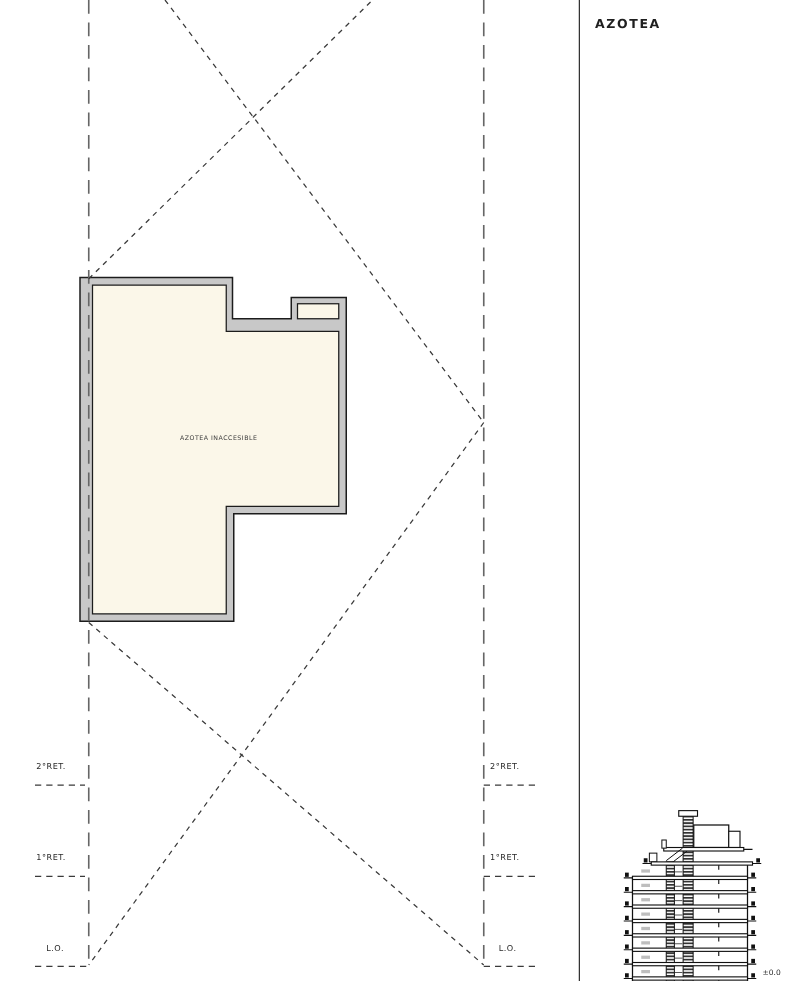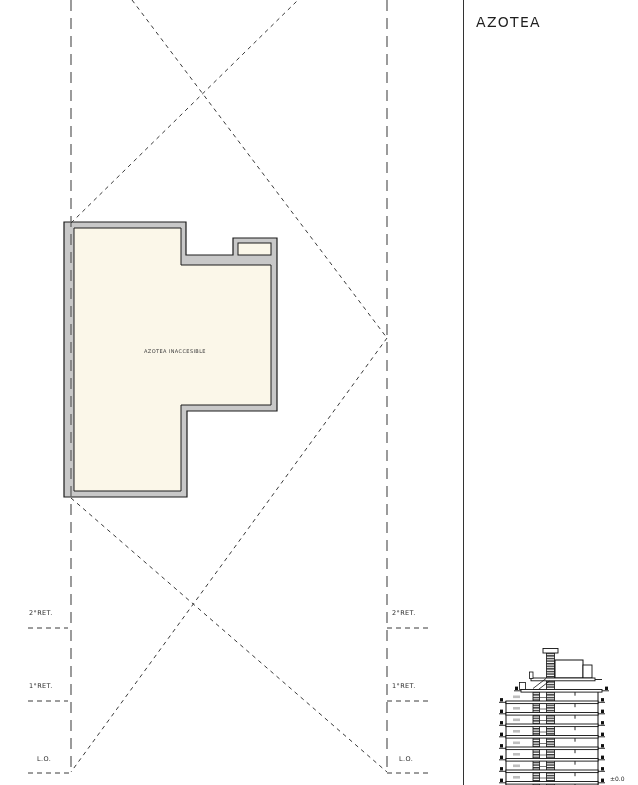--- a/index.html
+++ b/index.html
@@ -5,21 +5,21 @@
   html,body{margin:0;padding:0;background:#ffffff;}
   .canvas{
     position:relative;
     width:638px;height:785px;
     background:#ffffff;
     overflow:hidden;
     font-family:"DejaVu Sans","Liberation Sans",sans-serif;
   }
   .canvas svg{position:absolute;left:0;top:0;}
   .lbl{position:absolute;color:#1f1f1f;white-space:nowrap;line-height:1;}
-  .lbl-title{font-size:14px;letter-spacing:1.3px;}
+  .lbl-title{font-size:10px;letter-spacing:1.3px;font-weight:bold;}
   .lbl-area{font-size:5px;letter-spacing:0.4px;color:#3a3a3a;}
   .lbl-mark{font-size:6.5px;letter-spacing:0.4px;color:#2a2a2a;text-align:center;}
   .lbl-level{font-size:6px;color:#2a2a2a;}
 </style>
 </head>
 <body>
 
 <div class="canvas">
 
   <svg width="638" height="785" viewBox="0 0 638 785">

